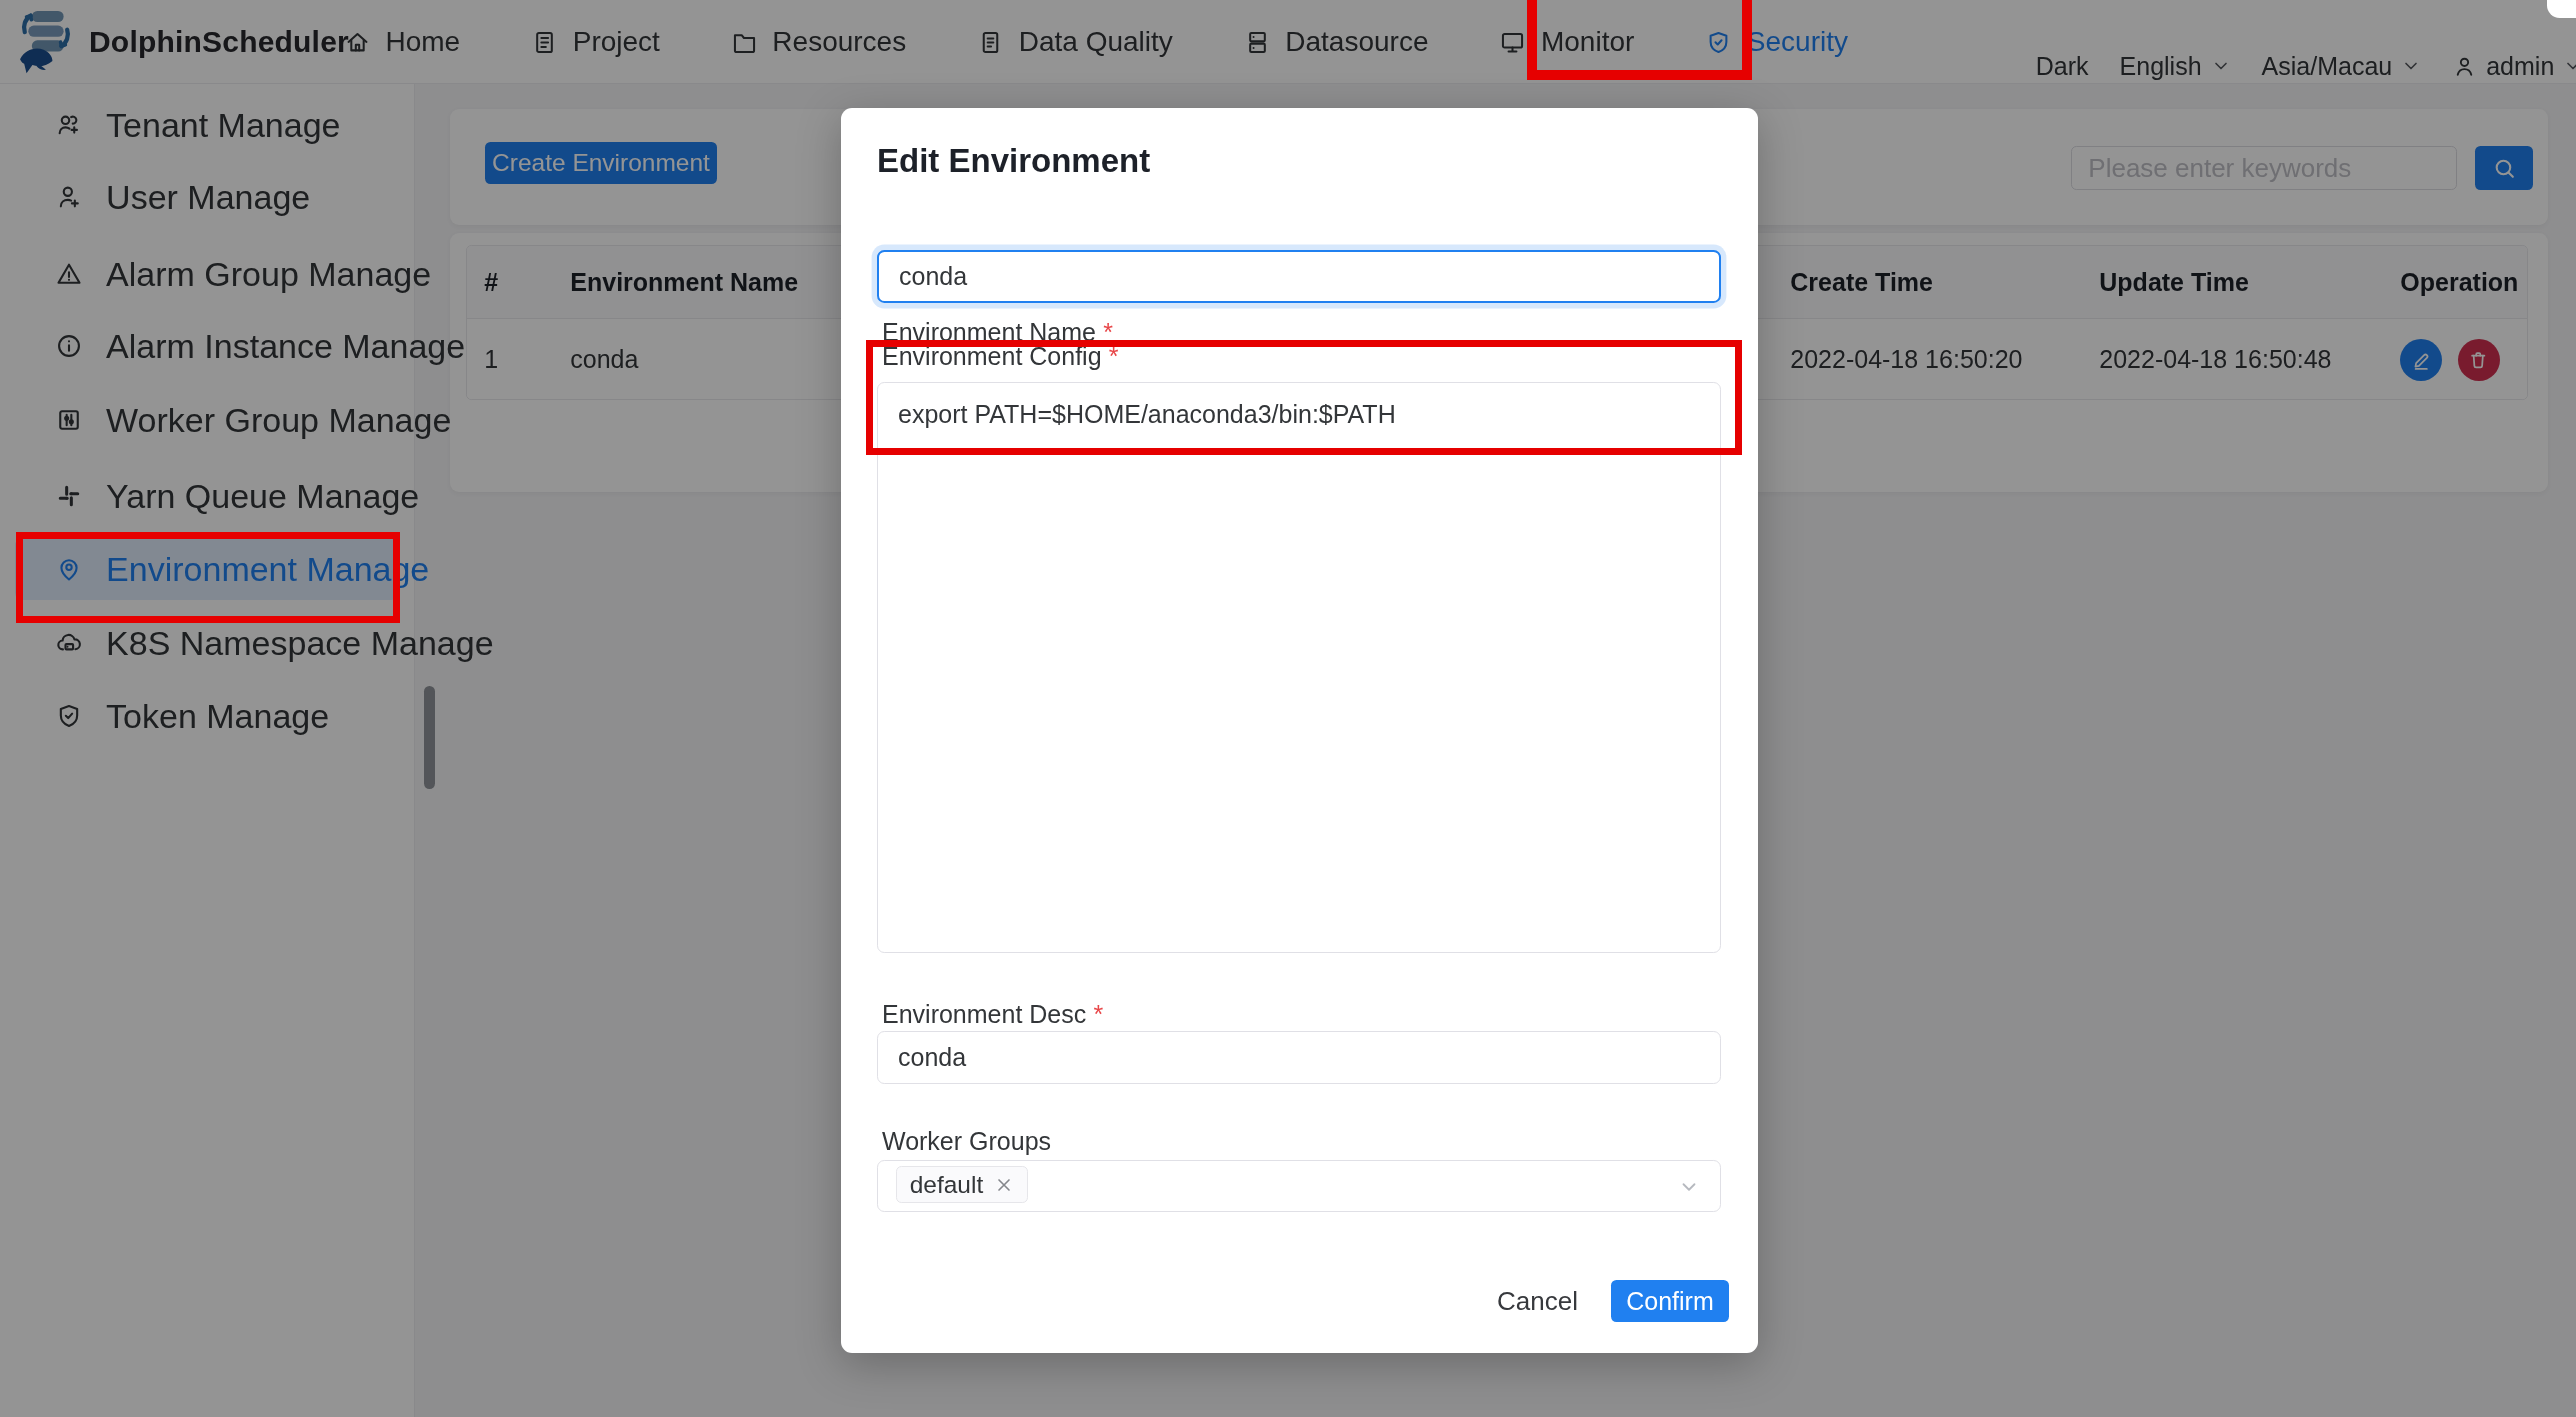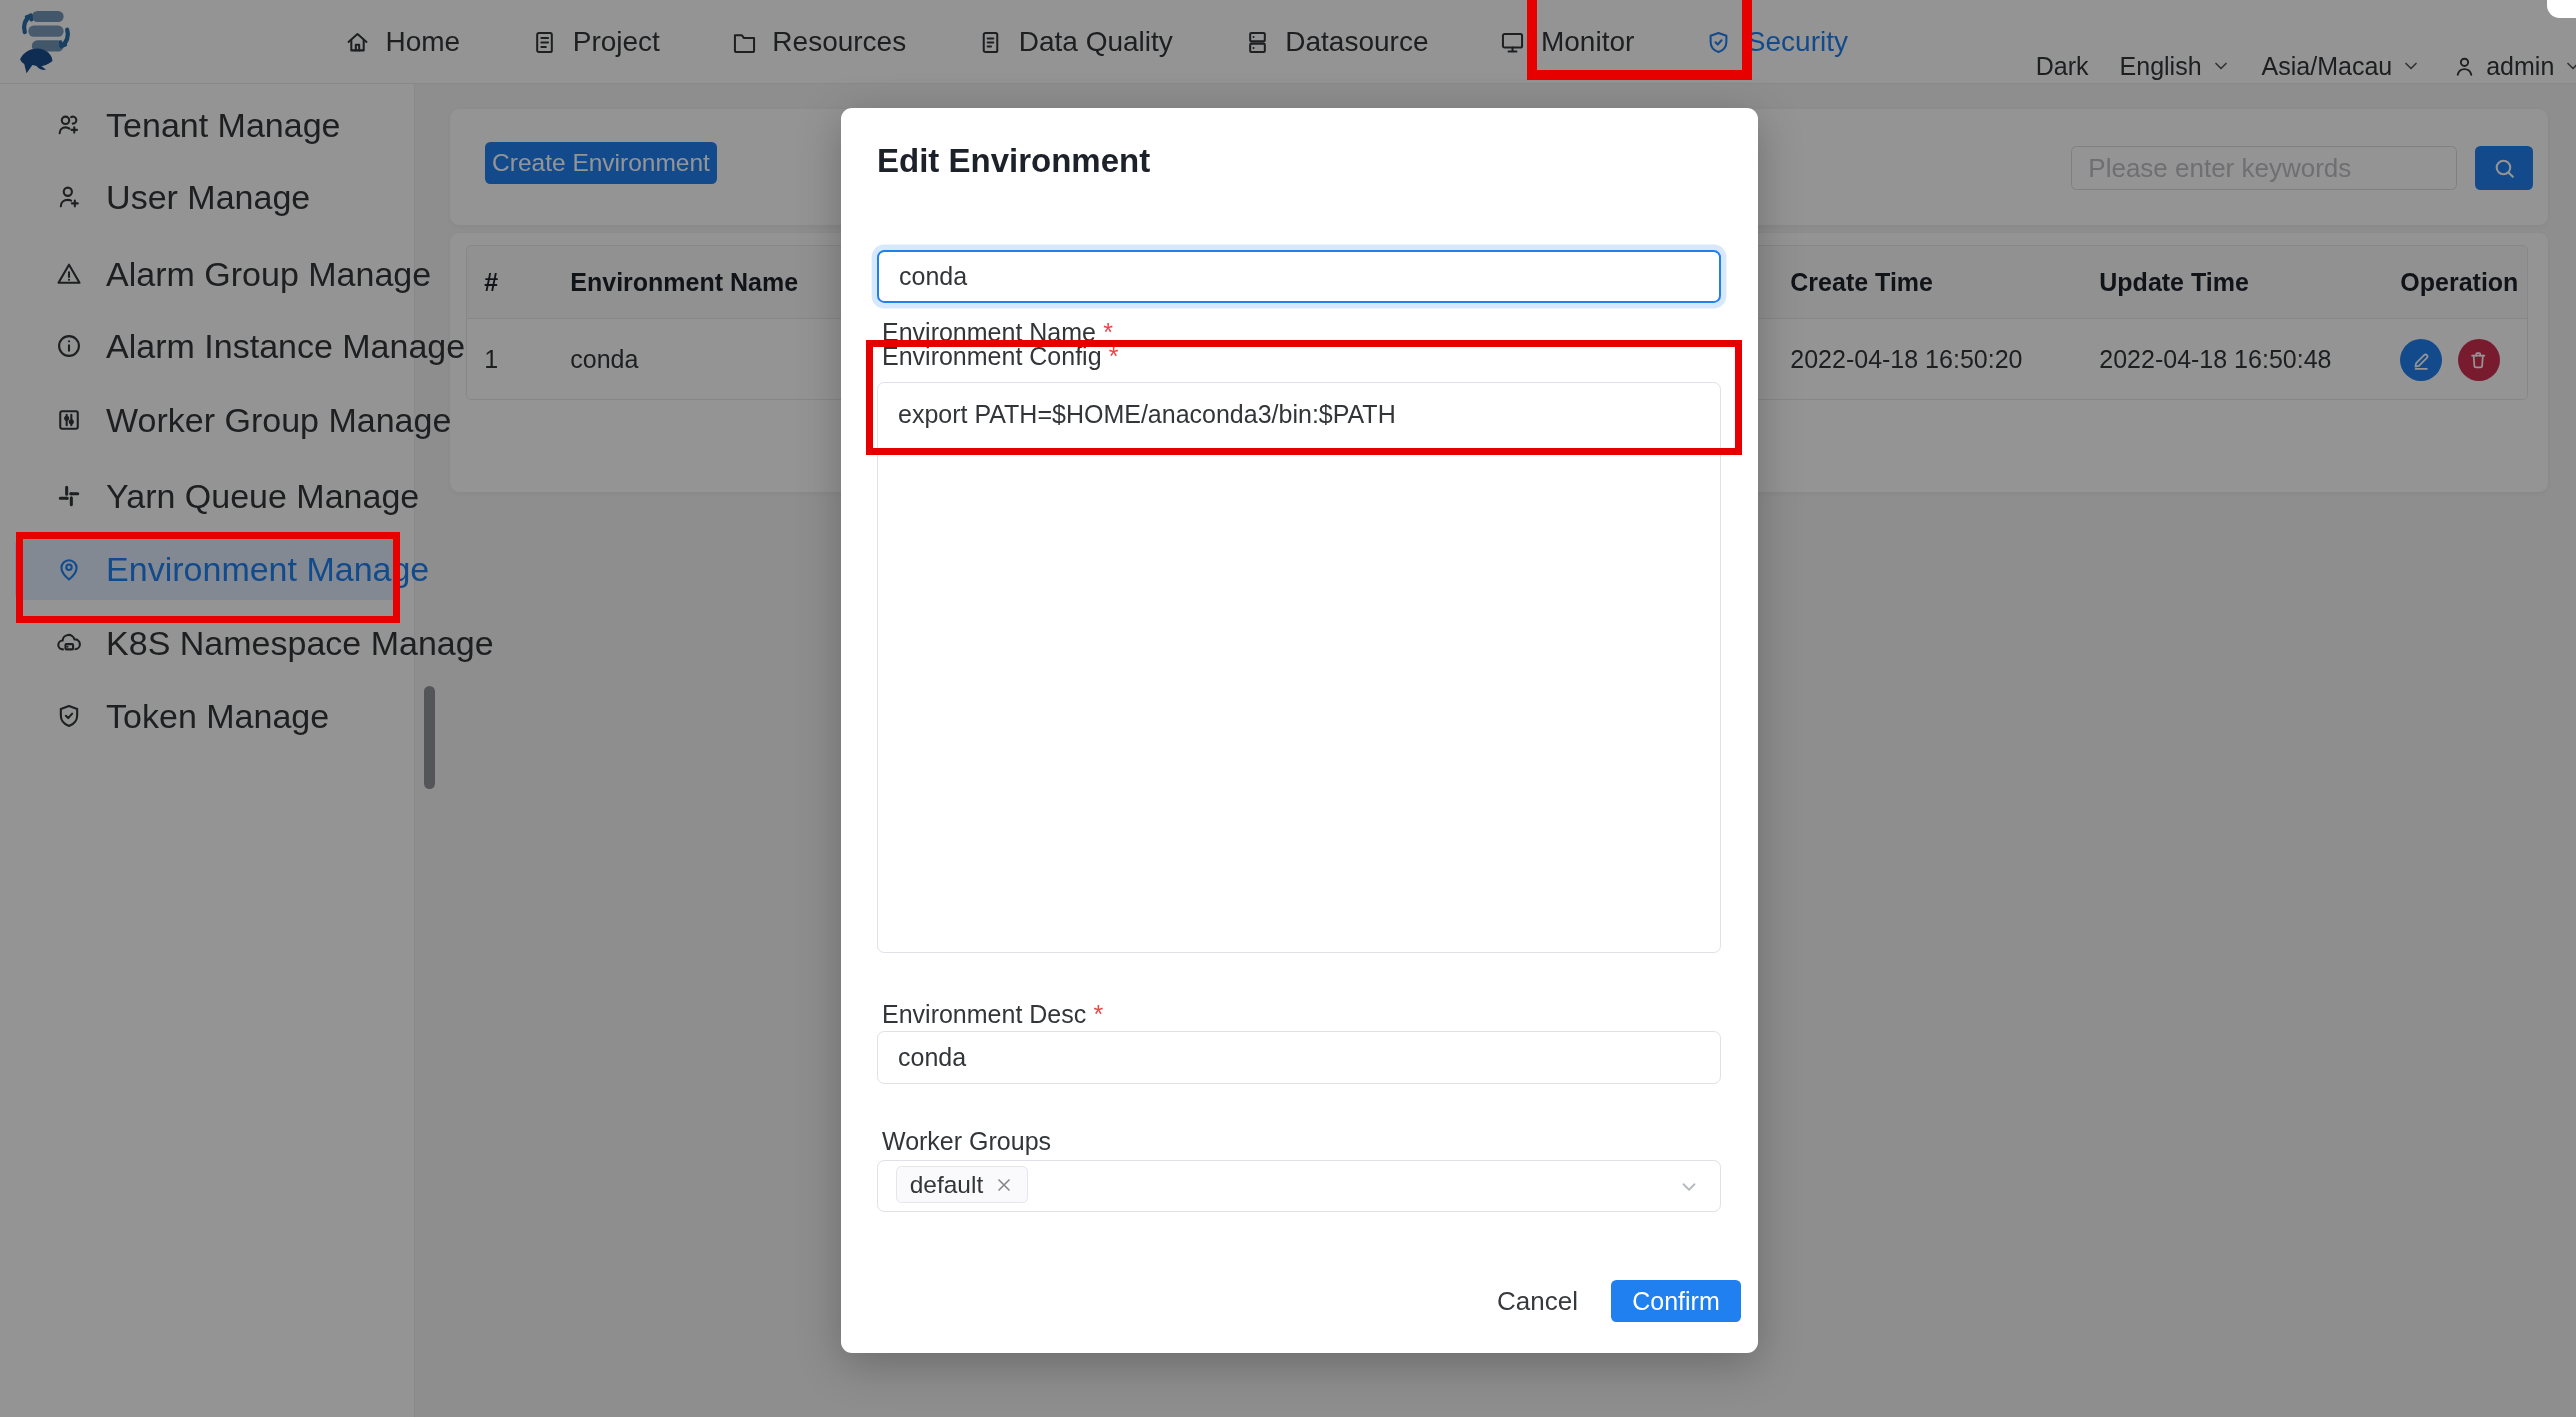--- a/index.html
+++ b/index.html
@@ -54,21 +54,21 @@
   .f-label { position:absolute; left:41px; font-size:25px; color:#333639; }
   .star { color:#e84749; margin-left:7.3px; }
   .f-input { position:absolute; left:36px; width:844px; height:53px; border:1.8px solid #e0e0e6; border-radius:7.3px; font-size:25px; padding:0 20px; color:#333639; font-family:inherit; outline:none; background:#fff; }
   .f-input.focused { border:2.7px solid #2080f0; box-shadow:0 0 0 5.4px rgba(32,128,240,.18); }
   .f-textarea { position:absolute; left:36px; top:274px; width:844px; height:571px; border:1.8px solid #e0e0e6; border-radius:7.3px; font-size:25px; padding:12.7px 20px; color:#333639; font-family:inherit; outline:none; resize:none; background:#fff; line-height:1.5; }
   .f-select { position:absolute; left:36px; top:1052px; width:844px; height:52px; border:1.8px solid #e0e0e6; border-radius:7.3px; background:#fff; cursor:pointer;padding-left:36px; }
   .tag-chip { position:absolute; left:18px; top:5.4px; height:37px; display:flex; align-items:center; gap:11px; padding:0 12.7px; background:#fafafc; border:1.8px solid #e6e6ea; border-radius:5.4px; font-size:24.5px; color:#333639; }
   .tag-chip svg { width:20px; height:20px; cursor:pointer; }
   .sel-chev { position:absolute; right:20px; top:14.5px; width:22px; height:22px; }
   .cancel-btn { position:absolute; left:651px; top:1172px; width:91px; height:42px; background:none; border:none; font-size:26px; color:#37393d; font-family:inherit; cursor:pointer; }
-  .confirm-btn { position:absolute; left:770px; top:1172px; width:130px; height:42px; font-size:25px; }
+  .confirm-btn { position:absolute; left:770px; top:1172px; width:118px; height:42px; font-size:25px; }
 
   
   .anno { position:absolute; border:8.2px solid #e60000; z-index:200; pointer-events:none; }
   .anno-security { left:1527px; top:-14.5px; width:225px; height:94px; border-width:10px; }
   .anno-sidebar { left:16.3px; top:532px; width:384px; height:91px; border-width:7.3px; }
   .anno-config { left:866px; top:340px; width:876px; height:115px; border-width:7.3px; }
 </style>
 </head>
 <body>
 
@@ -77,20 +77,21 @@
     <rect x="16" y="2" width="27" height="9.5" rx="4.7" fill="#7397b6"></rect>
     <rect x="13" y="14.5" width="30" height="9.5" rx="4.7" fill="#7b9cbd"></rect>
     <rect x="16" y="27" width="27" height="9.5" rx="4.7" fill="#7397b6"></rect>
     <path d="M10 20 A 12 12 0 0 1 15 6" fill="none" stroke="#2d6ea8" stroke-width="3.6" stroke-linecap="round"></path>
     <path d="M15 6 l-3.5 1.2 M15 6 l.6 3.6" fill="none" stroke="#2d6ea8" stroke-width="3" stroke-linecap="round"></path>
     <path d="M46 18 A 12 12 0 0 1 41 32" fill="none" stroke="#2d6ea8" stroke-width="3.6" stroke-linecap="round"></path>
     <path d="M41 32 l3.5-1.2 M41 32 l-.6-3.6" fill="none" stroke="#2d6ea8" stroke-width="3" stroke-linecap="round"></path>
     <path d="M6 43c4-8 13-11 20-8 4.5 2 7.5 5.5 7.5 9.5-5 4.5-12 5.5-17 3.5l-5 7-2-8c-2-1-2.8-2.5-3.5-4z" fill="#1b4f8f"></path>
     <path d="M20 49c2 2.5 5 3.5 8 3l-5.5-4.5z" fill="#1b4f8f"></path>
   </svg>
+  <div class="brand">DolphinScheduler</div>
 
   <div class="nav-items">
     <div class="nav-item">
       <svg viewBox="0 0 24 24" fill="none" stroke="currentColor" stroke-width="1.8" stroke-linecap="round" stroke-linejoin="round">
           <path d="M4 11.5 12 4.5l8 7"></path>
           <path d="M6.5 10v9h11v-9"></path>
           <path d="M10.5 19v-5h3v5"></path>
         </svg>
       <span>Home</span>
     </div>

